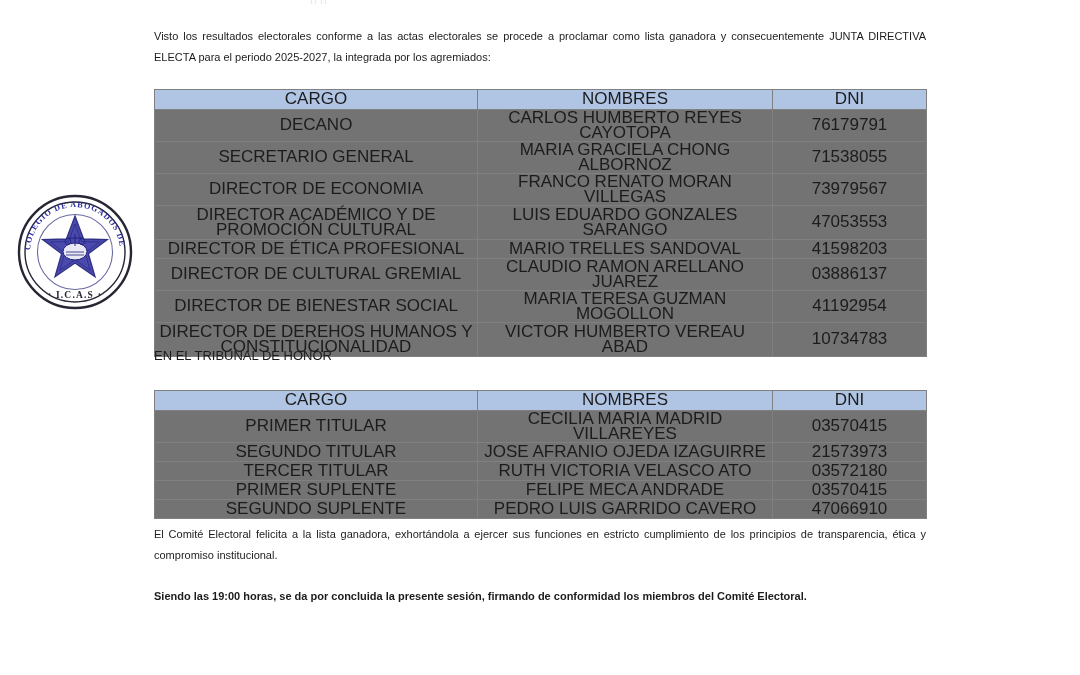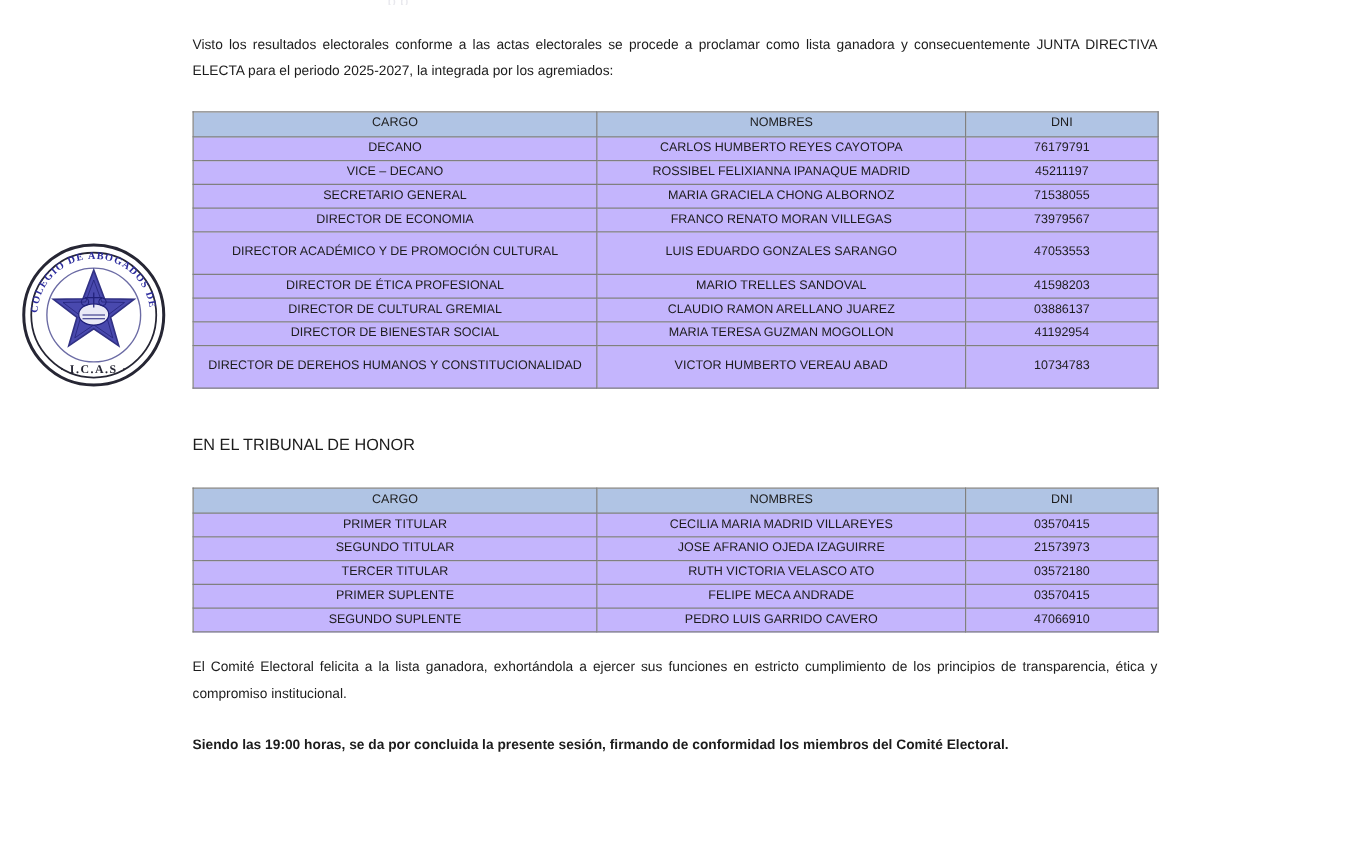--- a/index.html
+++ b/index.html
@@ -61,21 +61,21 @@
     left: 154px;
     top: 586px;
     width: 772px;
   }
 
   
   .doc-table {
     position: absolute;
     border-collapse: collapse;
     table-layout: fixed;
-    font-size: 10px;
+    font-size: 17px;
     color: #1c1c1c;
   }
   #table-junta-directiva { left: 154px; top: 89px; width: 772px; }
   #table-tribunal-honor  { left: 154px; top: 390px; width: 772px; }
 
   .doc-table col.c-cargo  { width: 323px; }
   .doc-table col.c-nombre { width: 295px; }
   .doc-table col.c-dni    { width: 154px; }
 
   .doc-table th,
@@ -86,21 +86,21 @@
     padding: 1px 3px;
     line-height: 14.5px;
     font-weight: normal;
   }
   .doc-table thead th {
     background: #b0c4e4;
     height: 17px;
   }
   .doc-table tbody td {
     height: 16px;
-    background: #c4b5fd;
+    background: #737373;
   }
   .doc-table tbody tr.tall td {
     height: 31px;
   }
 
   
   #seal {
     position: absolute;
     left: 14px;
     top: 176px;
@@ -176,25 +176,20 @@
         <th>DNI</th>
       </tr>
     </thead>
     <tbody>
       <tr>
         <td>DECANO</td>
         <td>CARLOS HUMBERTO REYES CAYOTOPA</td>
         <td>76179791</td>
       </tr>
       <tr>
-        <td>VICE – DECANO</td>
-        <td>ROSSIBEL FELIXIANNA IPANAQUE MADRID</td>
-        <td>45211197</td>
-      </tr>
-      <tr>
         <td>SECRETARIO GENERAL</td>
         <td>MARIA GRACIELA CHONG ALBORNOZ</td>
         <td>71538055</td>
       </tr>
       <tr>
         <td>DIRECTOR DE ECONOMIA</td>
         <td>FRANCO RENATO MORAN VILLEGAS</td>
         <td>73979567</td>
       </tr>
       <tr class="tall">

